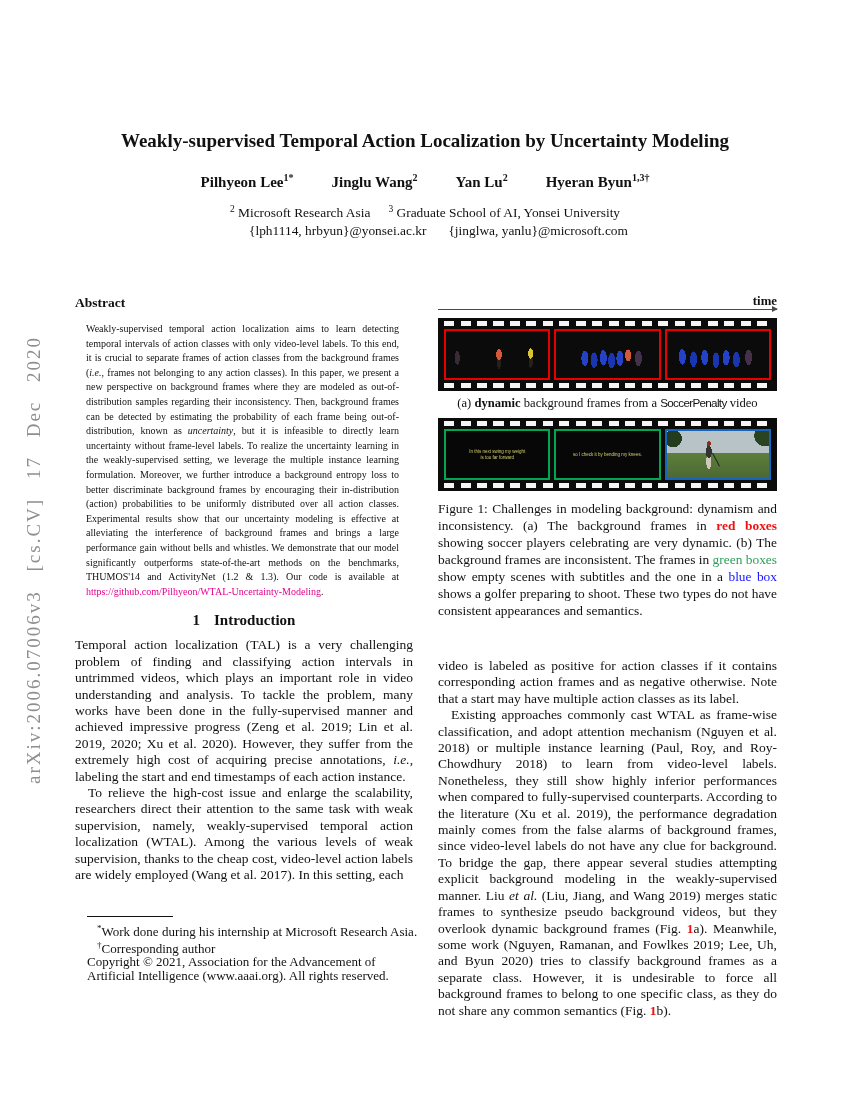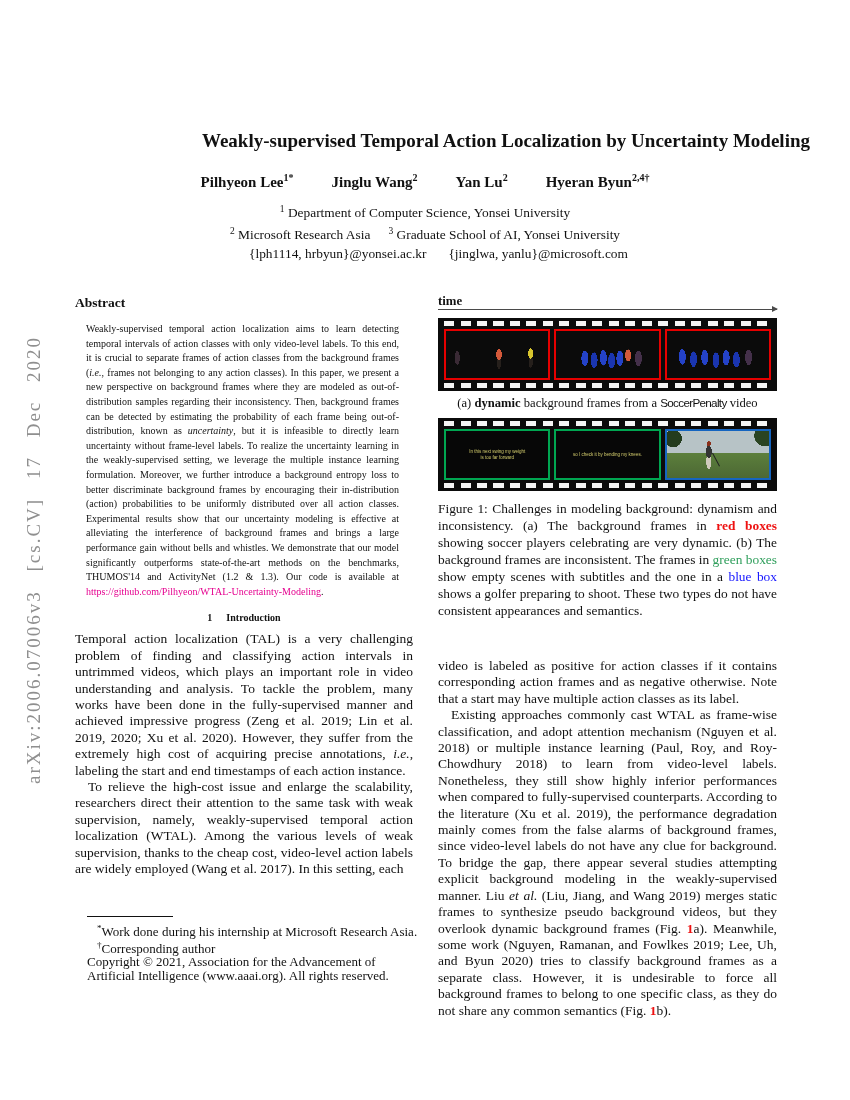--- a/index.html
+++ b/index.html
@@ -10,49 +10,49 @@
   }
   
   .watermark{
     position:absolute;left:34px;top:560px;
     transform:translate(-50%,-50%) rotate(-90deg);
     white-space:nowrap;color:var(--arxiv_gray,#8f8f8f);
     font-size:19px;letter-spacing:2px;word-spacing:12px;
   }
   
   .header{position:absolute;left:0;right:0;top:130px;text-align:center;}
-  .title{font-size:19px;font-weight:bold;margin:0 40px 20px 40px;text-align:right;}
+  .title{font-size:19px;font-weight:bold;margin:0 40px 20px 40px;}
   .authors{display:flex;justify-content:center;gap:38px;font-size:15px;font-weight:bold;margin-bottom:9px;}
   .author sup{font-size:10px;font-weight:bold;}
   .affil{font-size:13.4px;line-height:18px;}
   .affil sup{font-size:9.5px;}
   .affil-gap{display:inline-block;width:18px;}
   .emails{font-size:13.4px;line-height:18px;padding-left:27px;}
   .email-gap{display:inline-block;width:22px;}
   
   .col{position:absolute;top:295px;width:338px;}
   .col-left{left:75px;}
   .col-right{left:438px;width:339px;}
   .abs-heading{font-weight:bold;font-size:13.5px;margin:0 0 11px 0;}
   .abstract{margin:0 14px 0 11px;font-size:10px;line-height:14.6px;text-align:justify;}
-  .sec-heading{text-align:center;font-weight:bold;font-size:10px;margin:13px 0 8px 0;}
+  .sec-heading{text-align:center;font-weight:bold;font-size:15px;margin:13px 0 8px 0;}
   .sec-num{margin-right:14px;}
   .para{font-size:13.5px;line-height:16.4px;text-align:justify;margin:0;}
   .indent{text-indent:13px;}
   
   .seg-it{font-style:italic;}
   .seg-b{font-weight:bold;}
   .seg-link{color:var(--link_magenta,#e5008f);}
   .seg-red{color:var(--ref_red,#ee1111);font-weight:bold;}
   .seg-green{color:var(--text_green,#2e9e5b);}
   .seg-blue{color:var(--text_blue,#1414ff);}
   .seg-sup{vertical-align:super;font-size:70%;}
   .seg-cond{font-family:"Liberation Sans",sans-serif;letter-spacing:-0.7px;font-size:93%;margin-top:15px;}
   
-  .fig-time-row{text-align:left;font-weight:bold;font-size:12.8px;line-height:13px;margin-bottom:1px;}
+  .fig-time-row{text-align:right;font-weight:bold;font-size:12.8px;line-height:13px;margin-bottom:1px;}
   .fig-arrow{position:relative;height:2px;border-top:1.4px solid #4a4a4a;margin-bottom:6px;}
   .fig-arrowhead{position:absolute;right:-1px;top:-4.2px;width:0;height:0;
     border-left:6px solid #4a4a4a;border-top:3px solid transparent;border-bottom:3px solid transparent;}
   .filmstrip{background:#0b0b0b;padding:3px 6px;}
   .sprockets{height:5px;background:repeating-linear-gradient(90deg,#f5f5f5 0 10px,#0b0b0b 10px 16.5px);}
   .frames{display:flex;gap:4px;padding:3px 0;}
   .frame{flex:1;height:47px;position:relative;overflow:hidden;}
   .frame-red{border:2px solid var(--box_red,#e60000);}
   .frame-green{border:2px solid var(--box_green,#00a651);}
   .frame-blue{border:2px solid var(--box_blue,#1565c0);}
@@ -112,24 +112,21 @@
 <body>
 
 <div class="watermark">arXiv:2006.07006v3 [cs.CV] 17 Dec 2020</div>
 
 <div class="header">
   <div class="title">Weakly-supervised Temporal Action Localization by Uncertainty Modeling</div>
   <div class="authors">
     <span class="author"><span>Pilhyeon Lee</span><sup>1*</sup></span>
     <span class="author"><span>Jinglu Wang</span><sup>2</sup></span>
     <span class="author"><span>Yan Lu</span><sup>2</sup></span>
-    <span class="author"><span>Hyeran Byun</span><sup>2,4†</sup></span>
-  </div>
-  <div class="affil">
-    <sup>1</sup> <span>Department of Computer Science, Yonsei University</span>
+    <span class="author"><span>Hyeran Byun</span><sup>1,3†</sup></span>
   </div>
   <div class="affil">
     <sup>2</sup> <span>Microsoft Research Asia</span><span class="affil-gap"></span><sup>3</sup> <span>Graduate School of AI, Yonsei University</span>
   </div>
   <div class="emails">
     <span>{lph1114, hrbyun}@yonsei.ac.kr</span><span class="email-gap"></span><span>{jinglwa, yanlu}@microsoft.com</span>
   </div>
 </div>
 
 <div class="col col-left">

